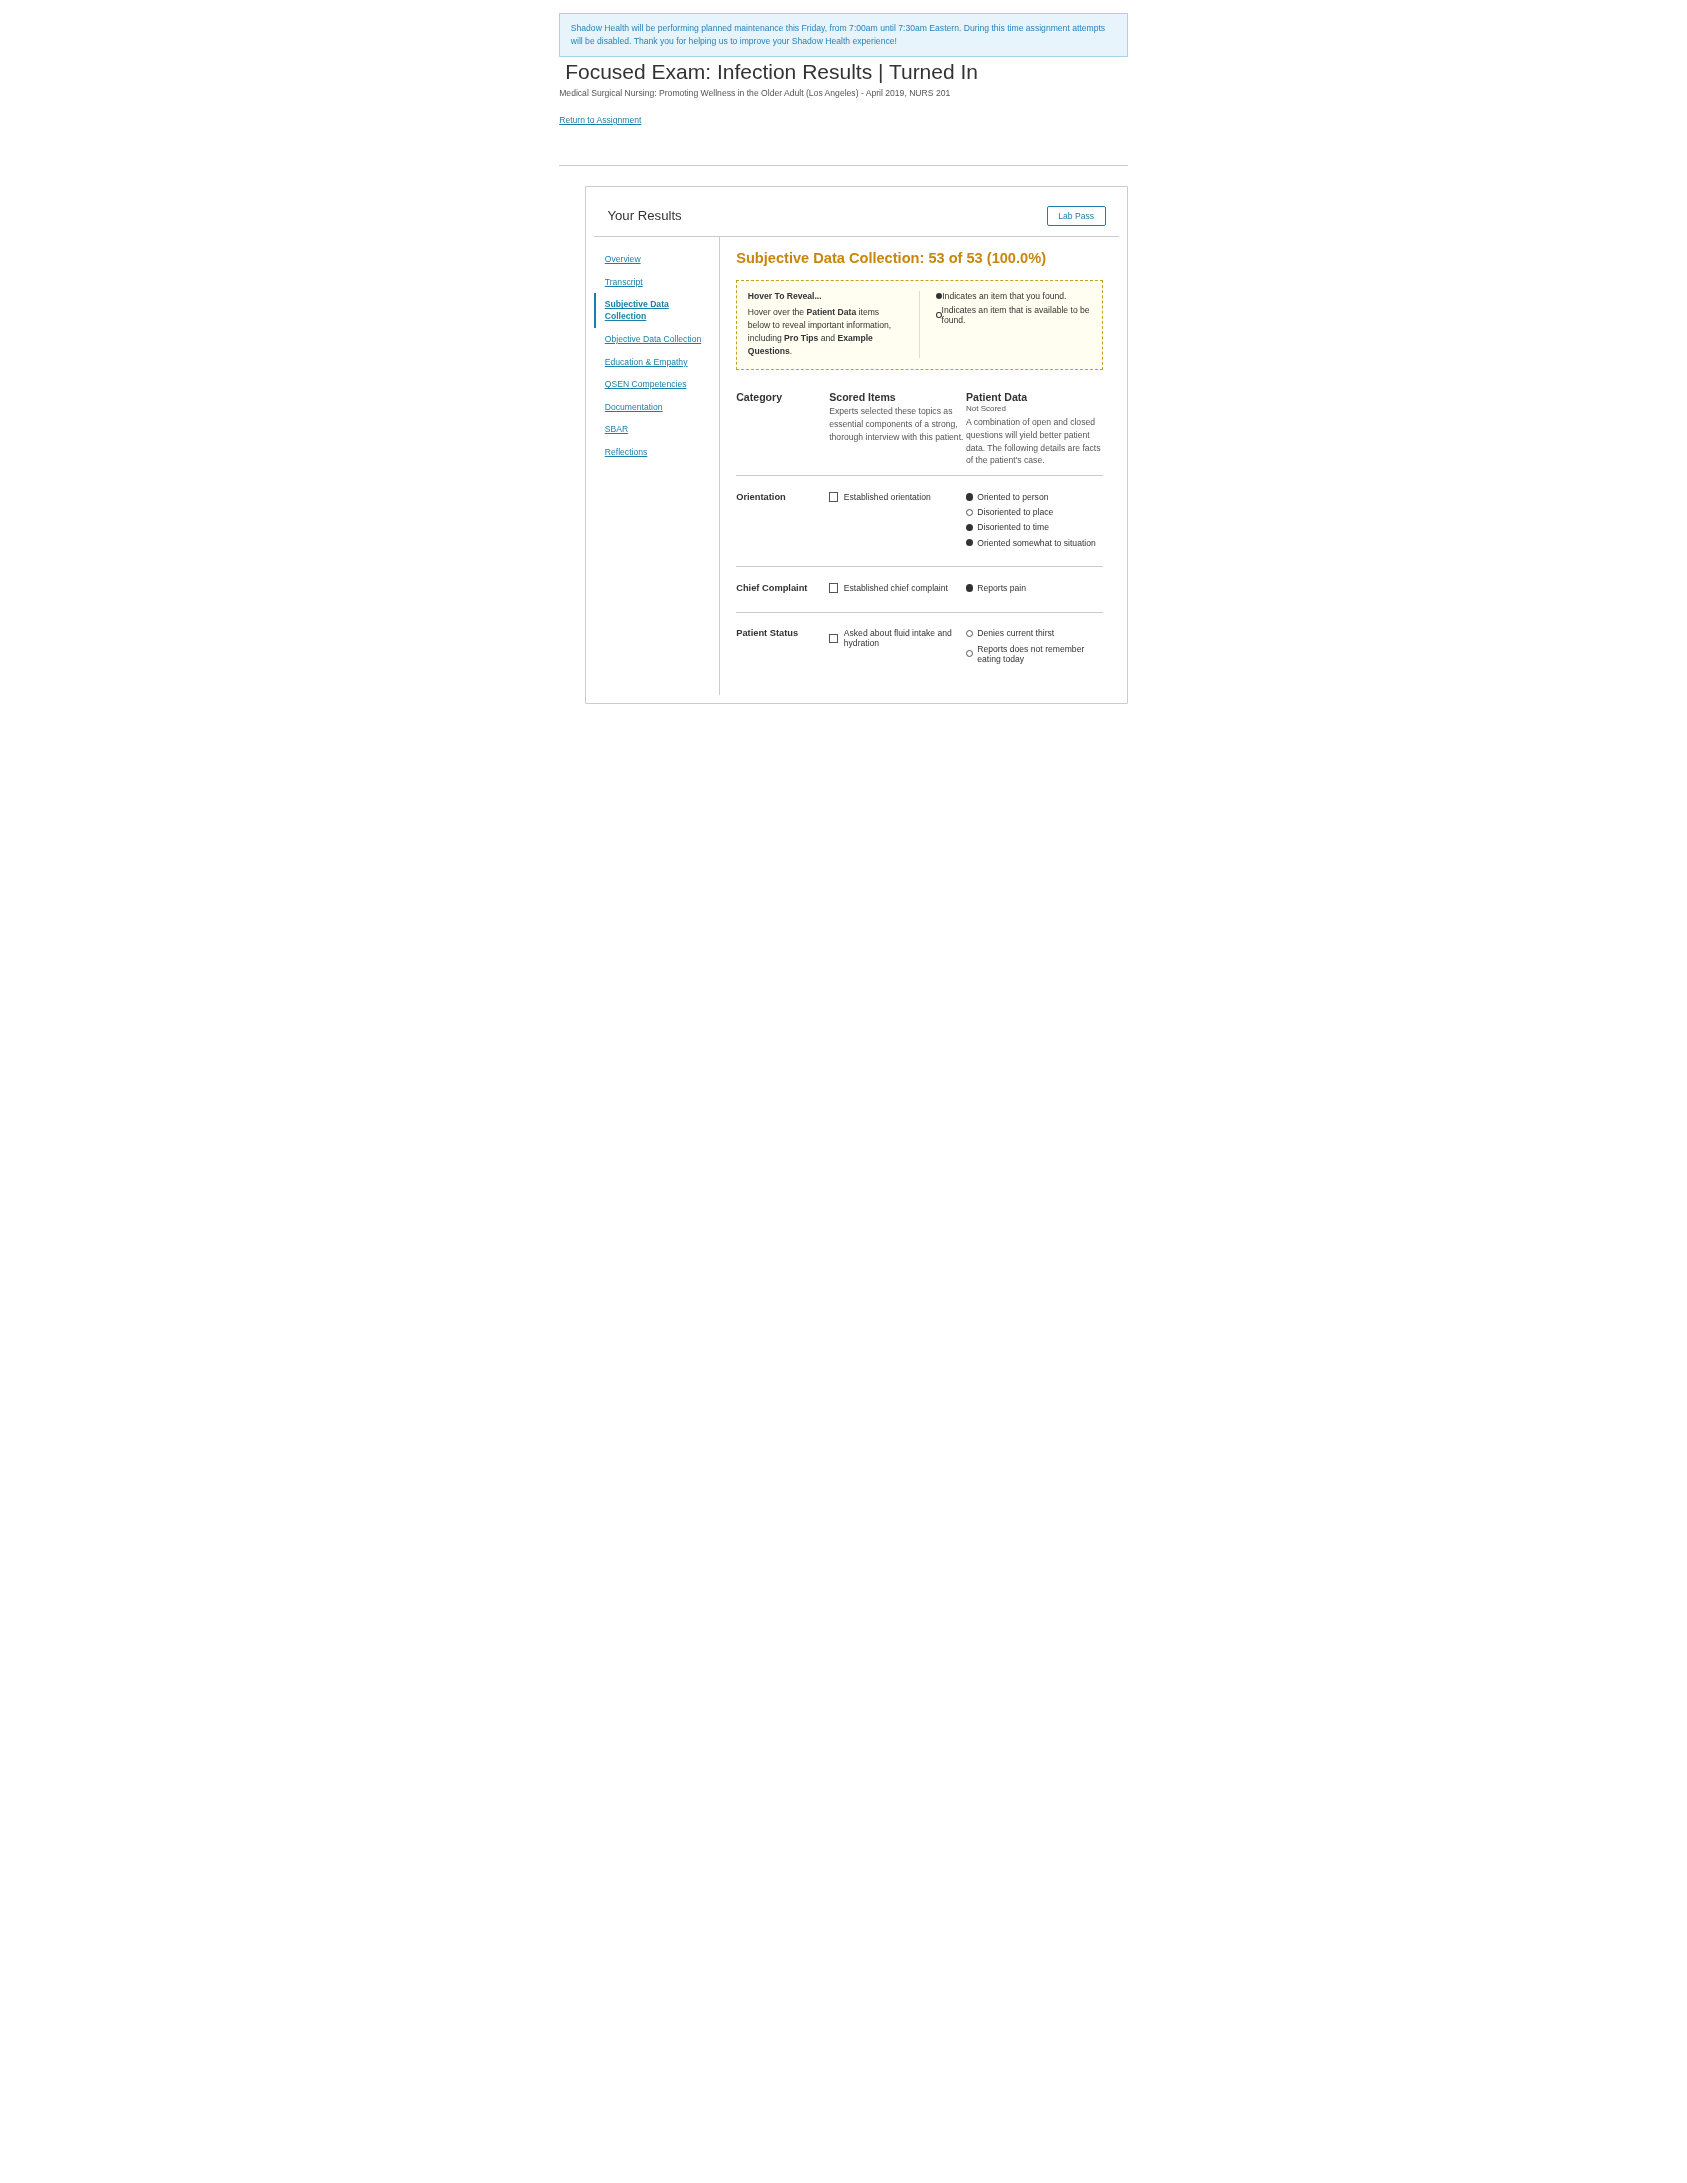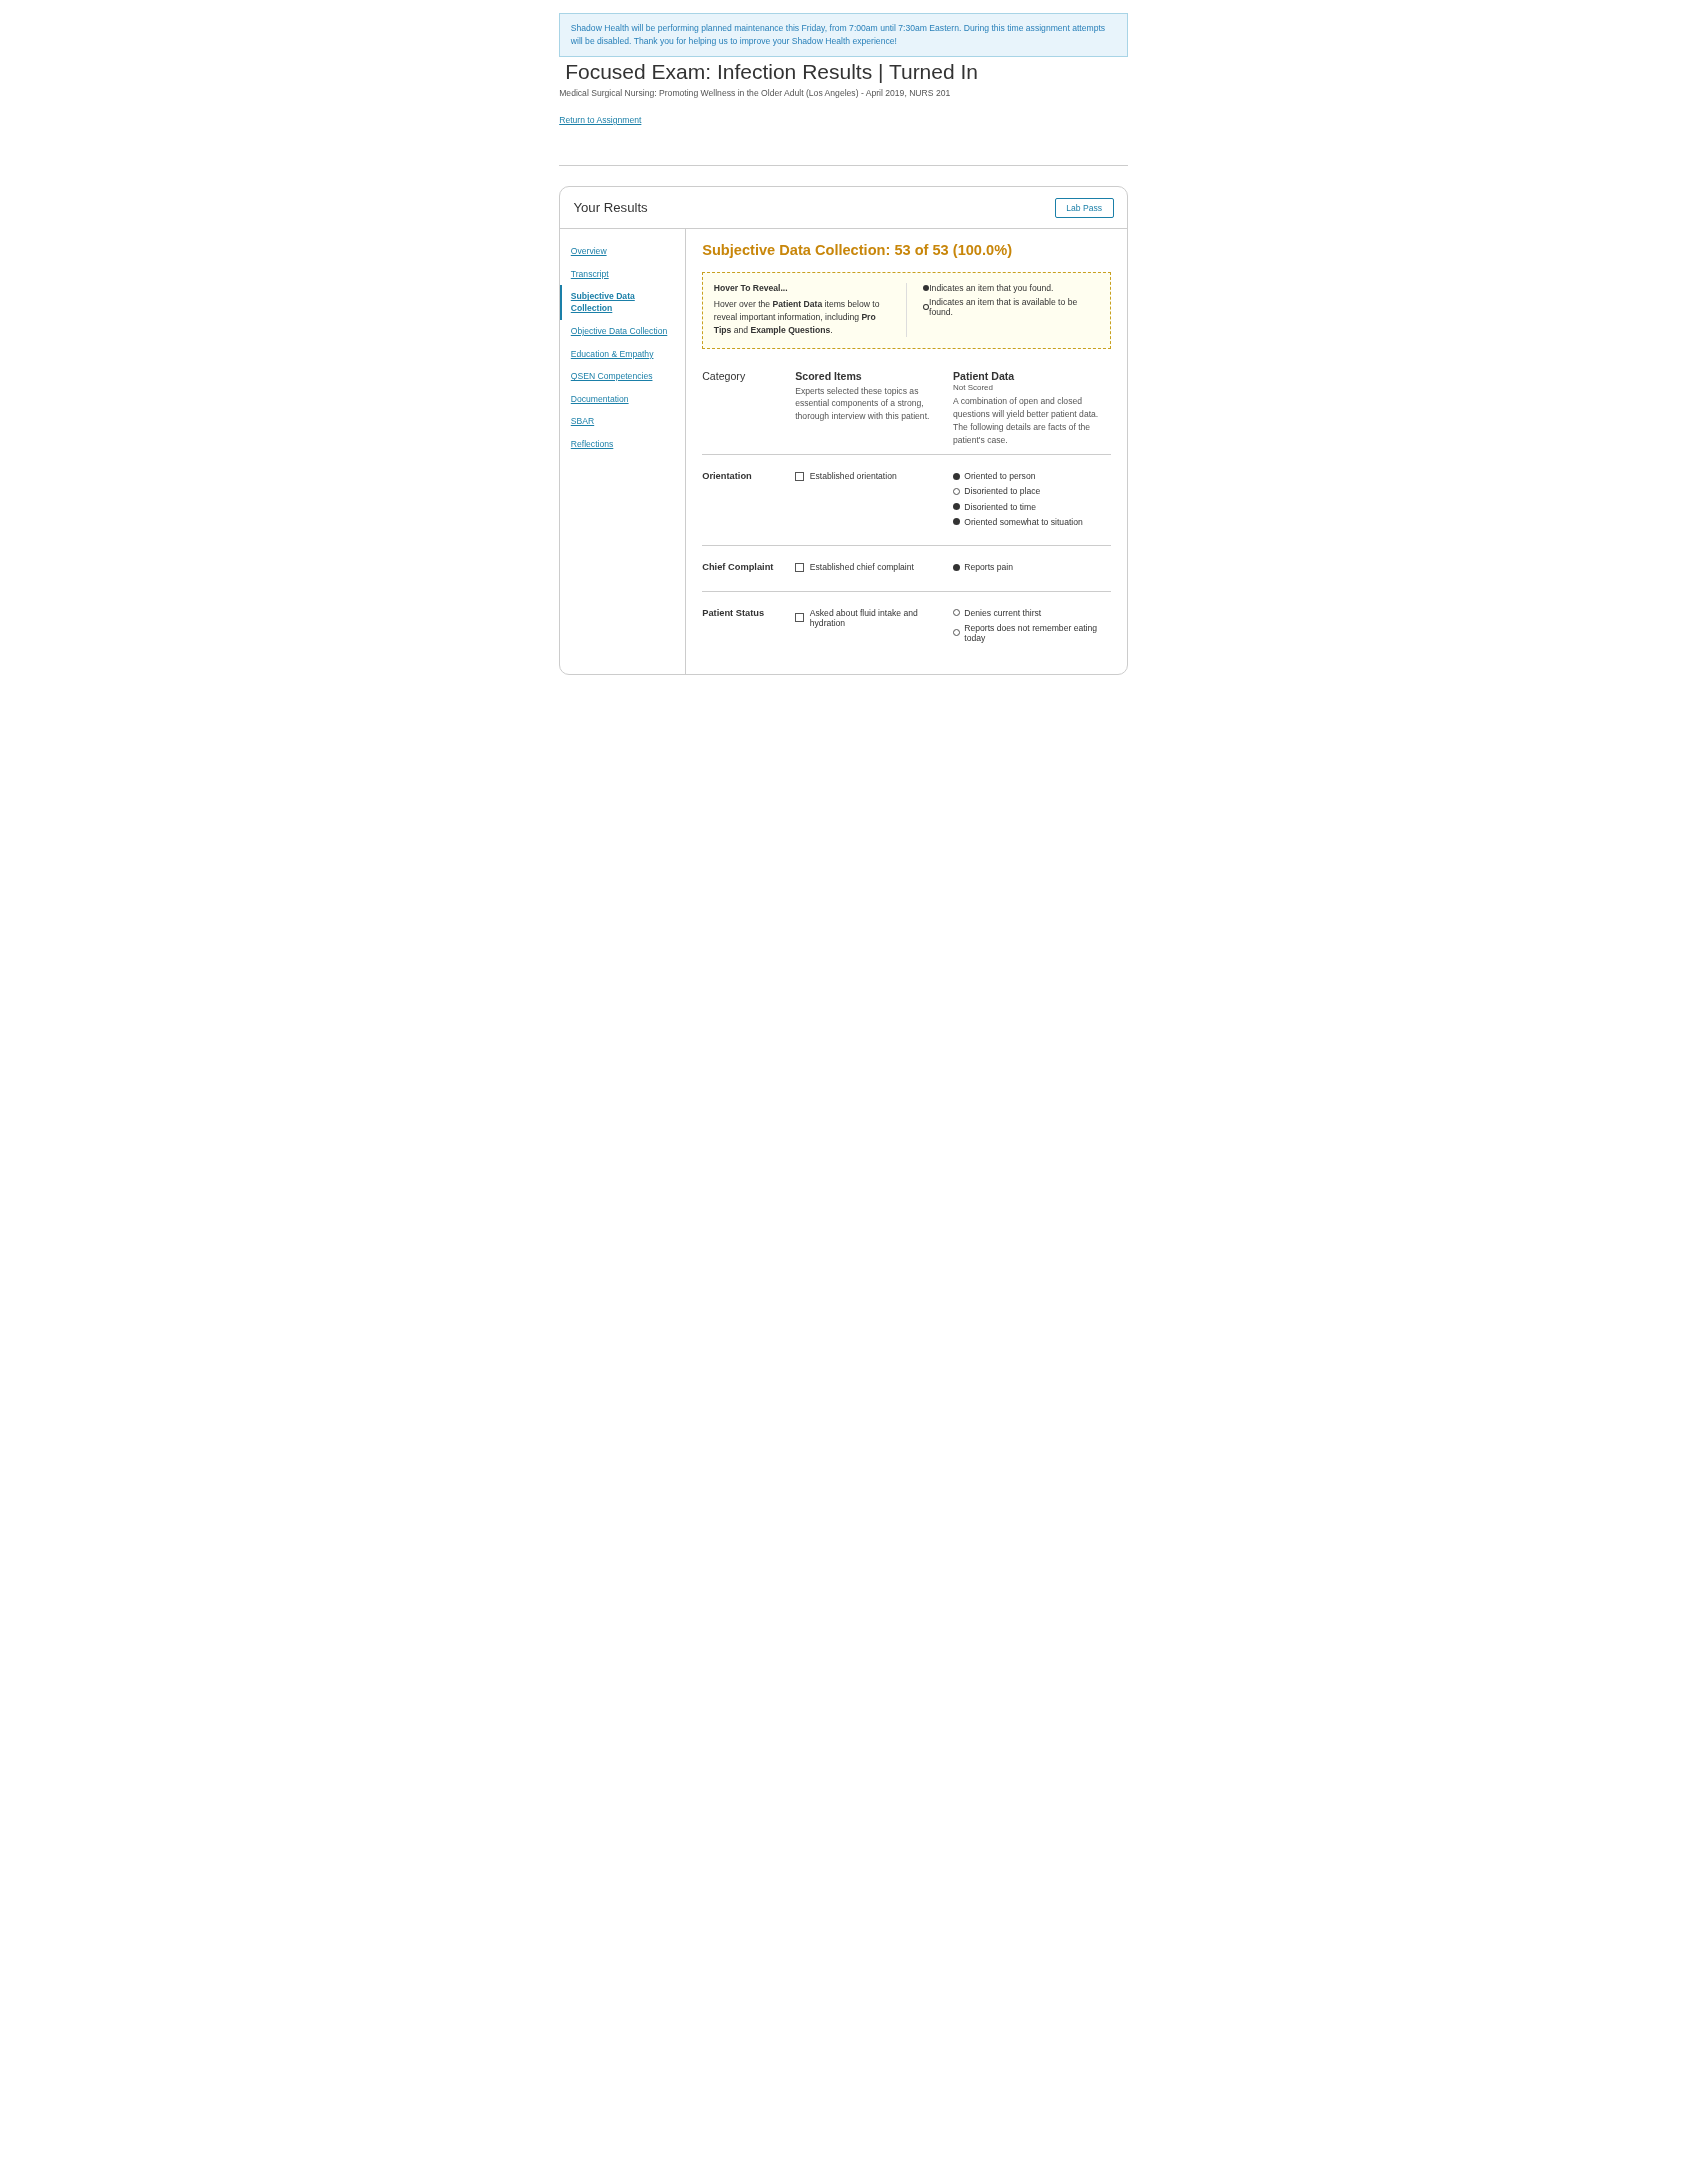--- a/index.html
+++ b/index.html
@@ -49,22 +49,23 @@
     
     .page-divider {
       border: none;
       border-top: 0.7px solid #ccc;
       margin: 20px 0;
     }
 
     
     .results-container {
       border: 0.7px solid #ccc;
-      border-radius: 10px;
-      padding: 0;
+      border-radius: 1px;
+      padding: 8px;
+      margin-left: 26px;
     }
     .results-header {
       display: flex;
       justify-content: space-between;
       align-items: center;
       padding: 10.6px 13.2px;
       border-bottom: 0.7px solid #ccc;
     }
     .results-title {
       font-size: 13.2px;
@@ -177,21 +178,21 @@
 
     
     .table-header-row {
       display: grid;
       grid-template-columns: 93px 1fr 1fr;
       padding: 5.3px 0;
       margin-bottom: 2.6px;
     }
     .col-category {
       font-size: 10.6px;
-      font-weight: normal;
+      font-weight: bold;
       color: #333;
     }
     .col-scored {
       font-size: 10.6px;
       font-weight: bold;
       color: #333;
     }
     .col-patient {
       font-size: 10.6px;
       font-weight: bold;

